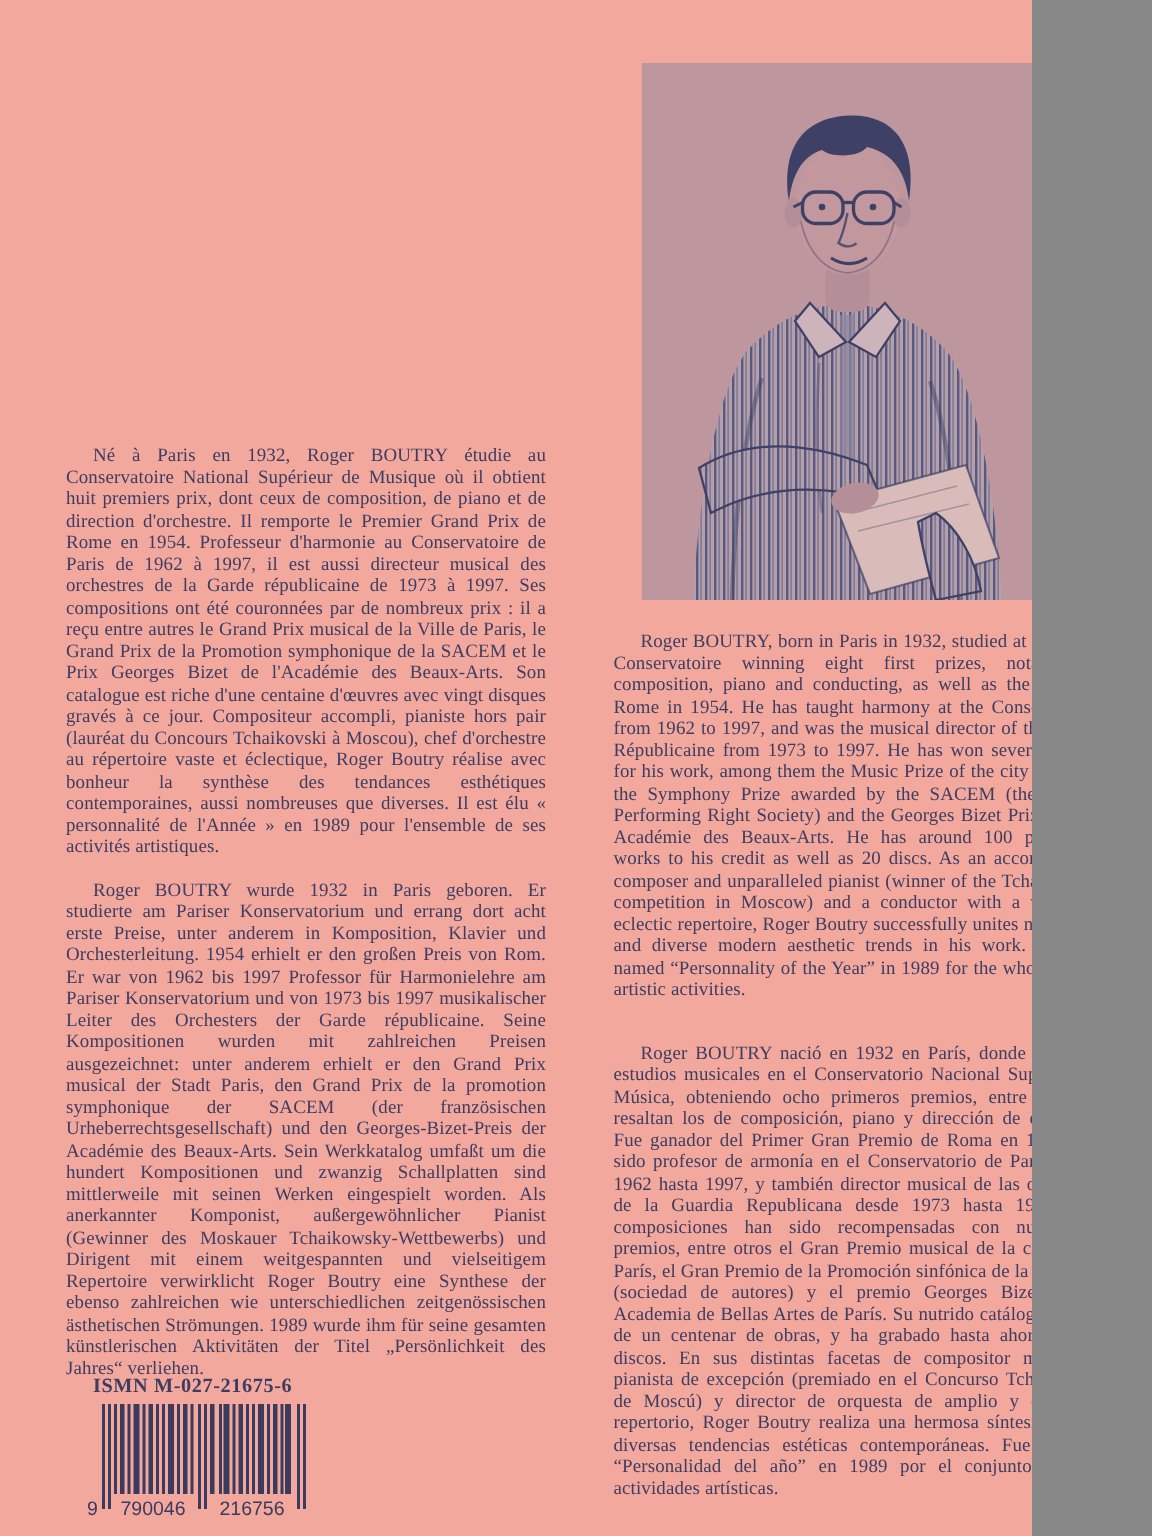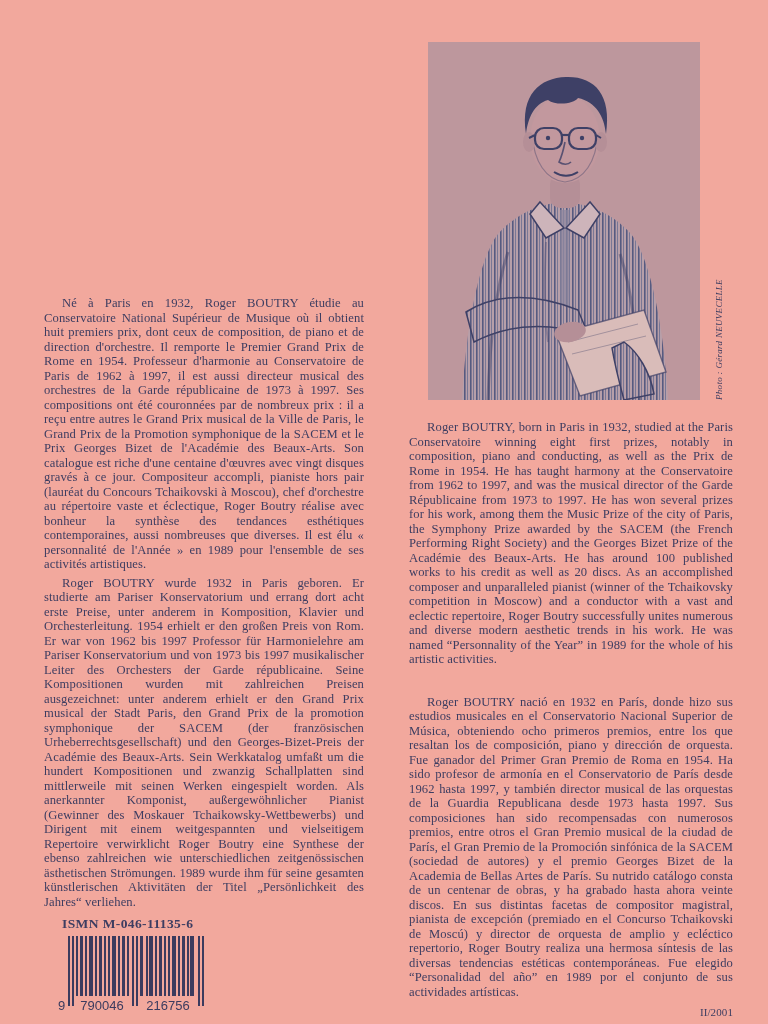--- a/index.html
+++ b/index.html
@@ -1,32 +1,32 @@
 <!DOCTYPE html>
 <html><head>
 <meta charset="utf-8">
 <style>
   html,body{margin:0;padding:0;background:#888;}
   .page{
     position:relative;
-    width:768px;height:1024px;
+    width:688px;height:1024px;
     background:#f2a89d;
     overflow:hidden;
     font-family:"Liberation Serif", serif;
     color:#3d3d61;
   }
   .col{
     position:absolute;
     text-align:justify;
     font-size:12.6px;
     line-height:14.5px;
     letter-spacing:.1px;
   }
   .col p{margin:0;text-indent:18px;}
-  .col p + p{margin-top:4px;}
+  .col p + p{margin-top:14px;}
   .italic{}
   .left-col{left:44px;top:296px;width:320px;}
   .right-col{left:409px;top:420px;width:324px;}
   .right-col p.spanish{margin-top:28px;}
   .edition{
     text-align:right;
     font-size:11px;
     margin-top:6px;
     font-style:normal;
   }
@@ -124,21 +124,21 @@
     <p>Né à Paris en 1932, Roger BOUTRY étudie au Conservatoire National Supérieur de Musique où il obtient huit premiers prix, dont ceux de composition, de piano et de direction d'orchestre. Il remporte le Premier Grand Prix de Rome en 1954. Professeur d'harmonie au Conservatoire de Paris de 1962 à 1997, il est aussi directeur musical des orchestres de la Garde républicaine de 1973 à 1997. Ses compositions ont été couronnées par de nombreux prix : il a reçu entre autres le Grand Prix musical de la Ville de Paris, le Grand Prix de la Promotion symphonique de la SACEM et le Prix Georges Bizet de l'Académie des Beaux-Arts. Son catalogue est riche d'une centaine d'œuvres avec vingt disques gravés à ce jour. Compositeur accompli, pianiste hors pair (lauréat du Concours Tchaikovski à Moscou), chef d'orchestre au répertoire vaste et éclectique, Roger Boutry réalise avec bonheur la synthèse des tendances esthétiques contemporaines, aussi nombreuses que diverses. Il est élu « personnalité de l'Année » en 1989 pour l'ensemble de ses activités artistiques.</p>
     <p class="italic">Roger BOUTRY wurde 1932 in Paris geboren. Er studierte am Pariser Konservatorium und errang dort acht erste Preise, unter anderem in Komposition, Klavier und Orchesterleitung. 1954 erhielt er den großen Preis von Rom. Er war von 1962 bis 1997 Professor für Harmonielehre am Pariser Konservatorium und von 1973 bis 1997 musikalischer Leiter des Orchesters der Garde républicaine. Seine Kompositionen wurden mit zahlreichen Preisen ausgezeichnet: unter anderem erhielt er den Grand Prix musical der Stadt Paris, den Grand Prix de la promotion symphonique der SACEM (der französischen Urheberrechtsgesellschaft) und den Georges-Bizet-Preis der Académie des Beaux-Arts. Sein Werkkatalog umfaßt um die hundert Kompositionen und zwanzig Schallplatten sind mittlerweile mit seinen Werken eingespielt worden. Als anerkannter Komponist, außergewöhnlicher Pianist (Gewinner des Moskauer Tchaikowsky-Wettbewerbs) und Dirigent mit einem weitgespannten und vielseitigem Repertoire verwirklicht Roger Boutry eine Synthese der ebenso zahlreichen wie unterschiedlichen zeitgenössischen ästhetischen Strömungen. 1989 wurde ihm für seine gesamten künstlerischen Aktivitäten der Titel „Persönlichkeit des Jahres“ verliehen.</p>
   </div>
 
   <div class="col right-col">
     <p class="italic">Roger BOUTRY, born in Paris in 1932, studied at the Paris Conservatoire winning eight first prizes, notably in composition, piano and conducting, as well as the Prix de Rome in 1954. He has taught harmony at the Conservatoire from 1962 to 1997, and was the musical director of the Garde Républicaine from 1973 to 1997. He has won several prizes for his work, among them the Music Prize of the city of Paris, the Symphony Prize awarded by the SACEM (the French Performing Right Society) and the Georges Bizet Prize of the Académie des Beaux-Arts. He has around 100 published works to his credit as well as 20 discs. As an accomplished composer and unparalleled pianist (winner of the Tchaikovsky competition in Moscow) and a conductor with a vast and eclectic repertoire, Roger Boutry successfully unites numerous and diverse modern aesthetic trends in his work. He was named “Personnality of the Year” in 1989 for the whole of his artistic activities.</p>
     <p class="spanish">Roger BOUTRY nació en 1932 en París, donde hizo sus estudios musicales en el Conservatorio Nacional Superior de Música, obteniendo ocho primeros premios, entre los que resaltan los de composición, piano y dirección de orquesta. Fue ganador del Primer Gran Premio de Roma en 1954. Ha sido profesor de armonía en el Conservatorio de París desde 1962 hasta 1997, y también director musical de las orquestas de la Guardia Republicana desde 1973 hasta 1997. Sus composiciones han sido recompensadas con numerosos premios, entre otros el Gran Premio musical de la ciudad de París, el Gran Premio de la Promoción sinfónica de la SACEM (sociedad de autores) y el premio Georges Bizet de la Academia de Bellas Artes de París. Su nutrido catálogo consta de un centenar de obras, y ha grabado hasta ahora veinte discos. En sus distintas facetas de compositor magistral, pianista de excepción (premiado en el Concurso Tchaikovski de Moscú) y director de orquesta de amplio y ecléctico repertorio, Roger Boutry realiza una hermosa síntesis de las diversas tendencias estéticas contemporáneas. Fue elegido “Personalidad del año” en 1989 por el conjunto de sus actividades artísticas.</p>
     <div class="edition">II/2001</div>
   </div>
 
-  <div class="ismn">ISMN M-046-11135-6</div>
+  <div class="ismn">ISMN M-027-21675-6</div>
 
   <div class="barcode">
     <svg viewBox="0 0 152 76" width="152" height="76" xmlns="http://www.w3.org/2000/svg" aria-hidden="true">
       <g fill="#3b3b5e">
 
         <rect x="10" y="0" width="2" height="70"></rect>
           <rect x="14" y="0" width="2" height="70"></rect>
 
         <rect x="18" y="0" width="2" height="60"></rect>
           <rect x="22" y="0" width="3" height="60"></rect>

